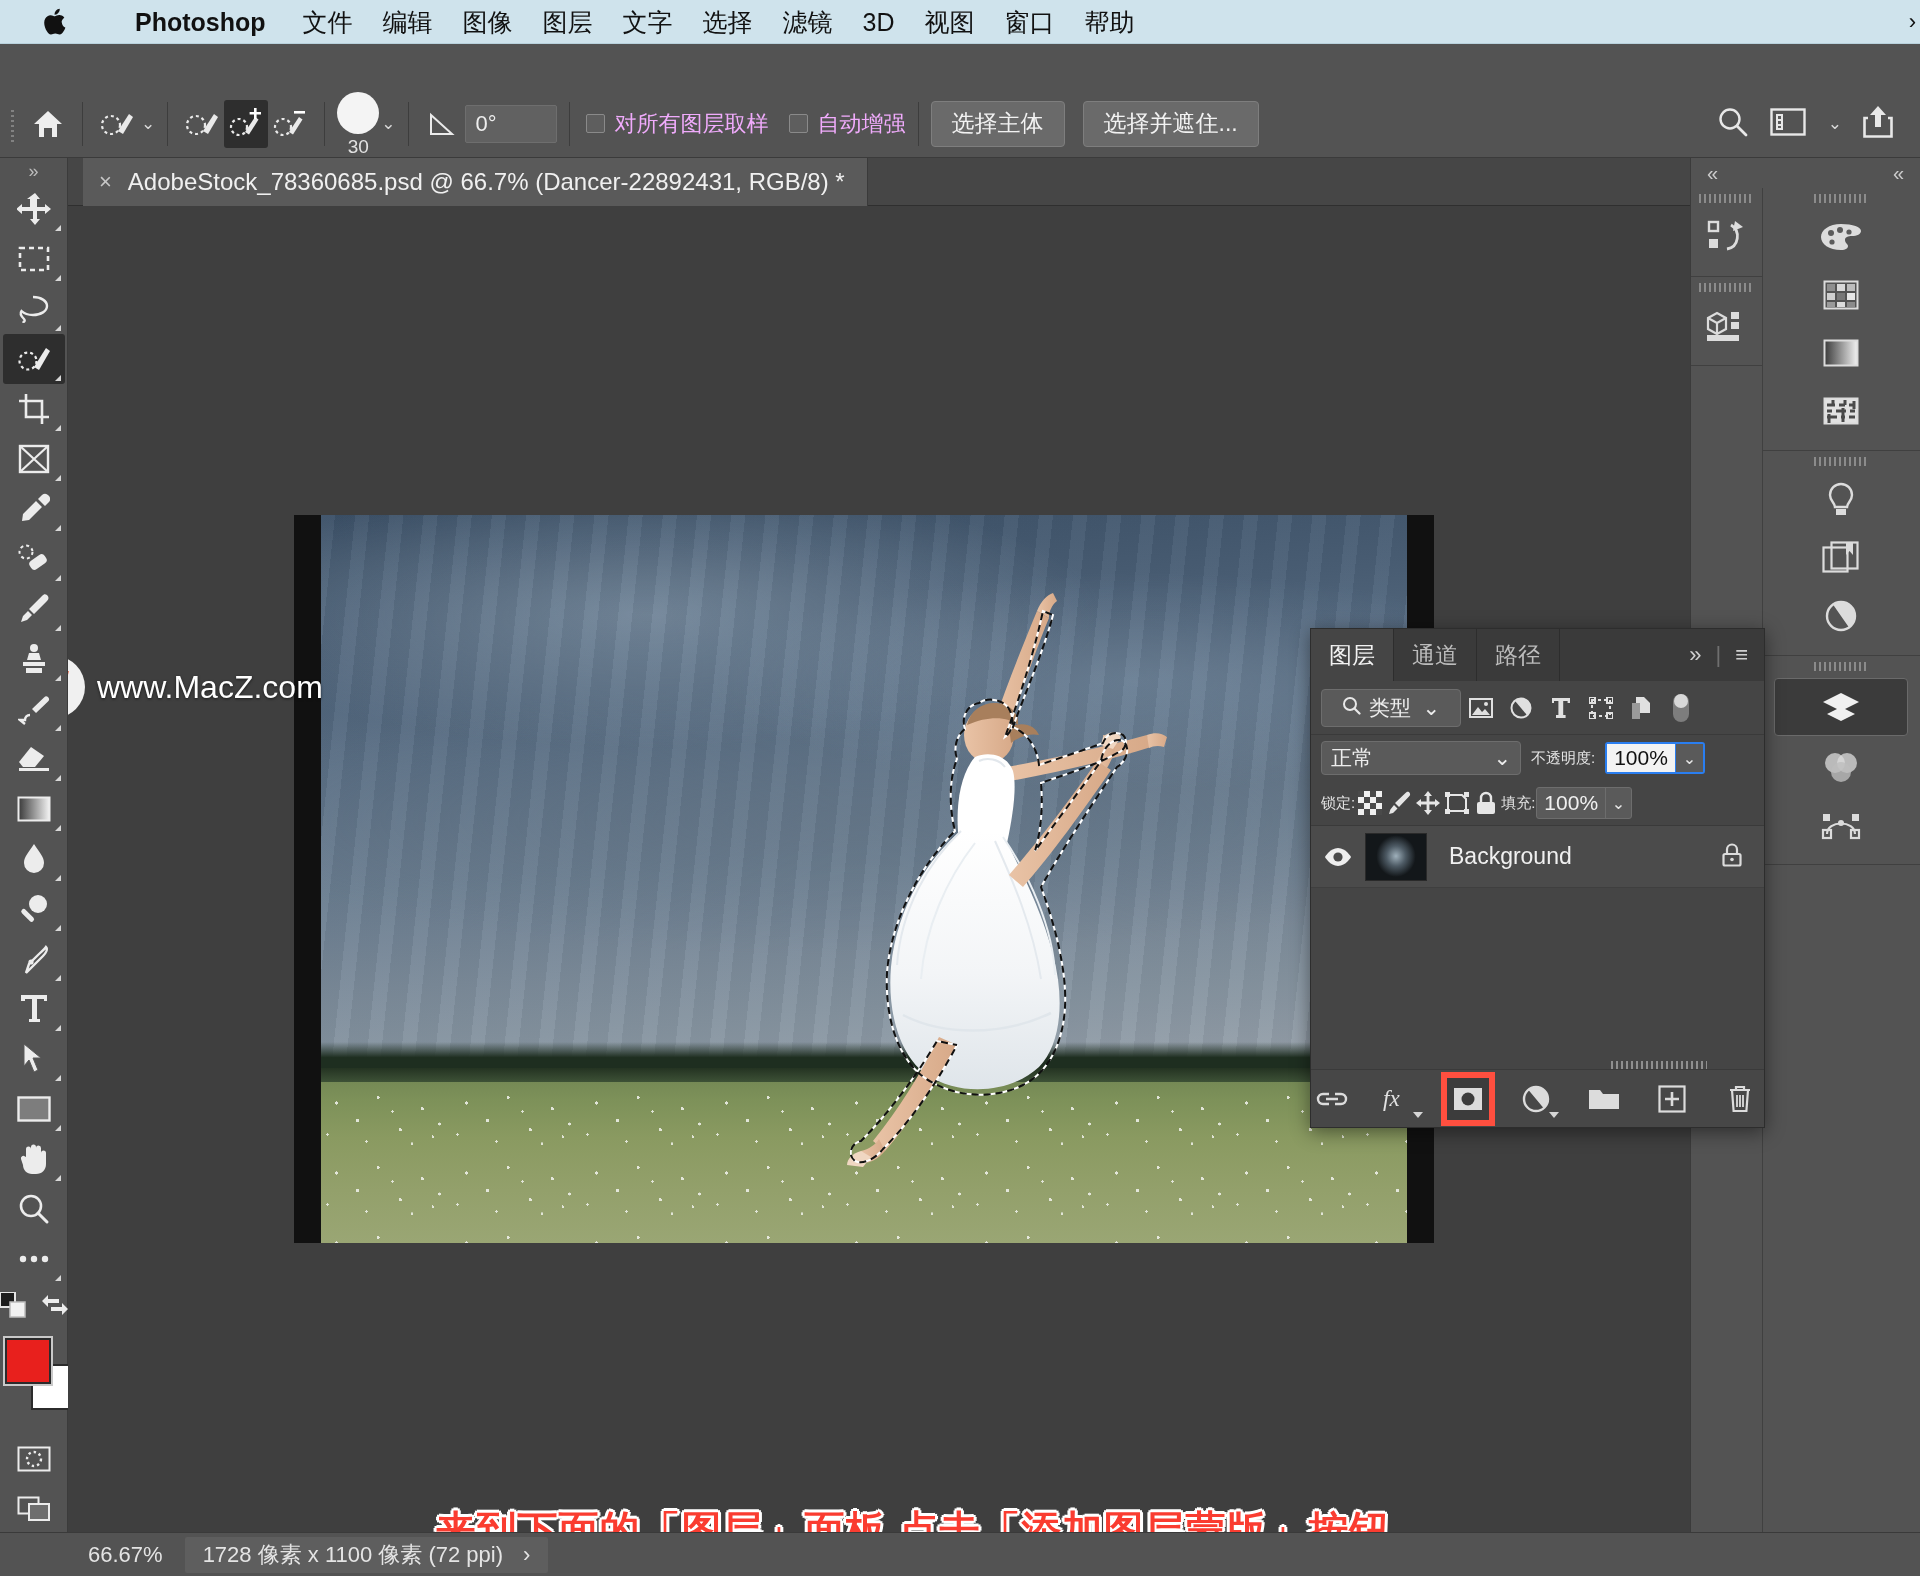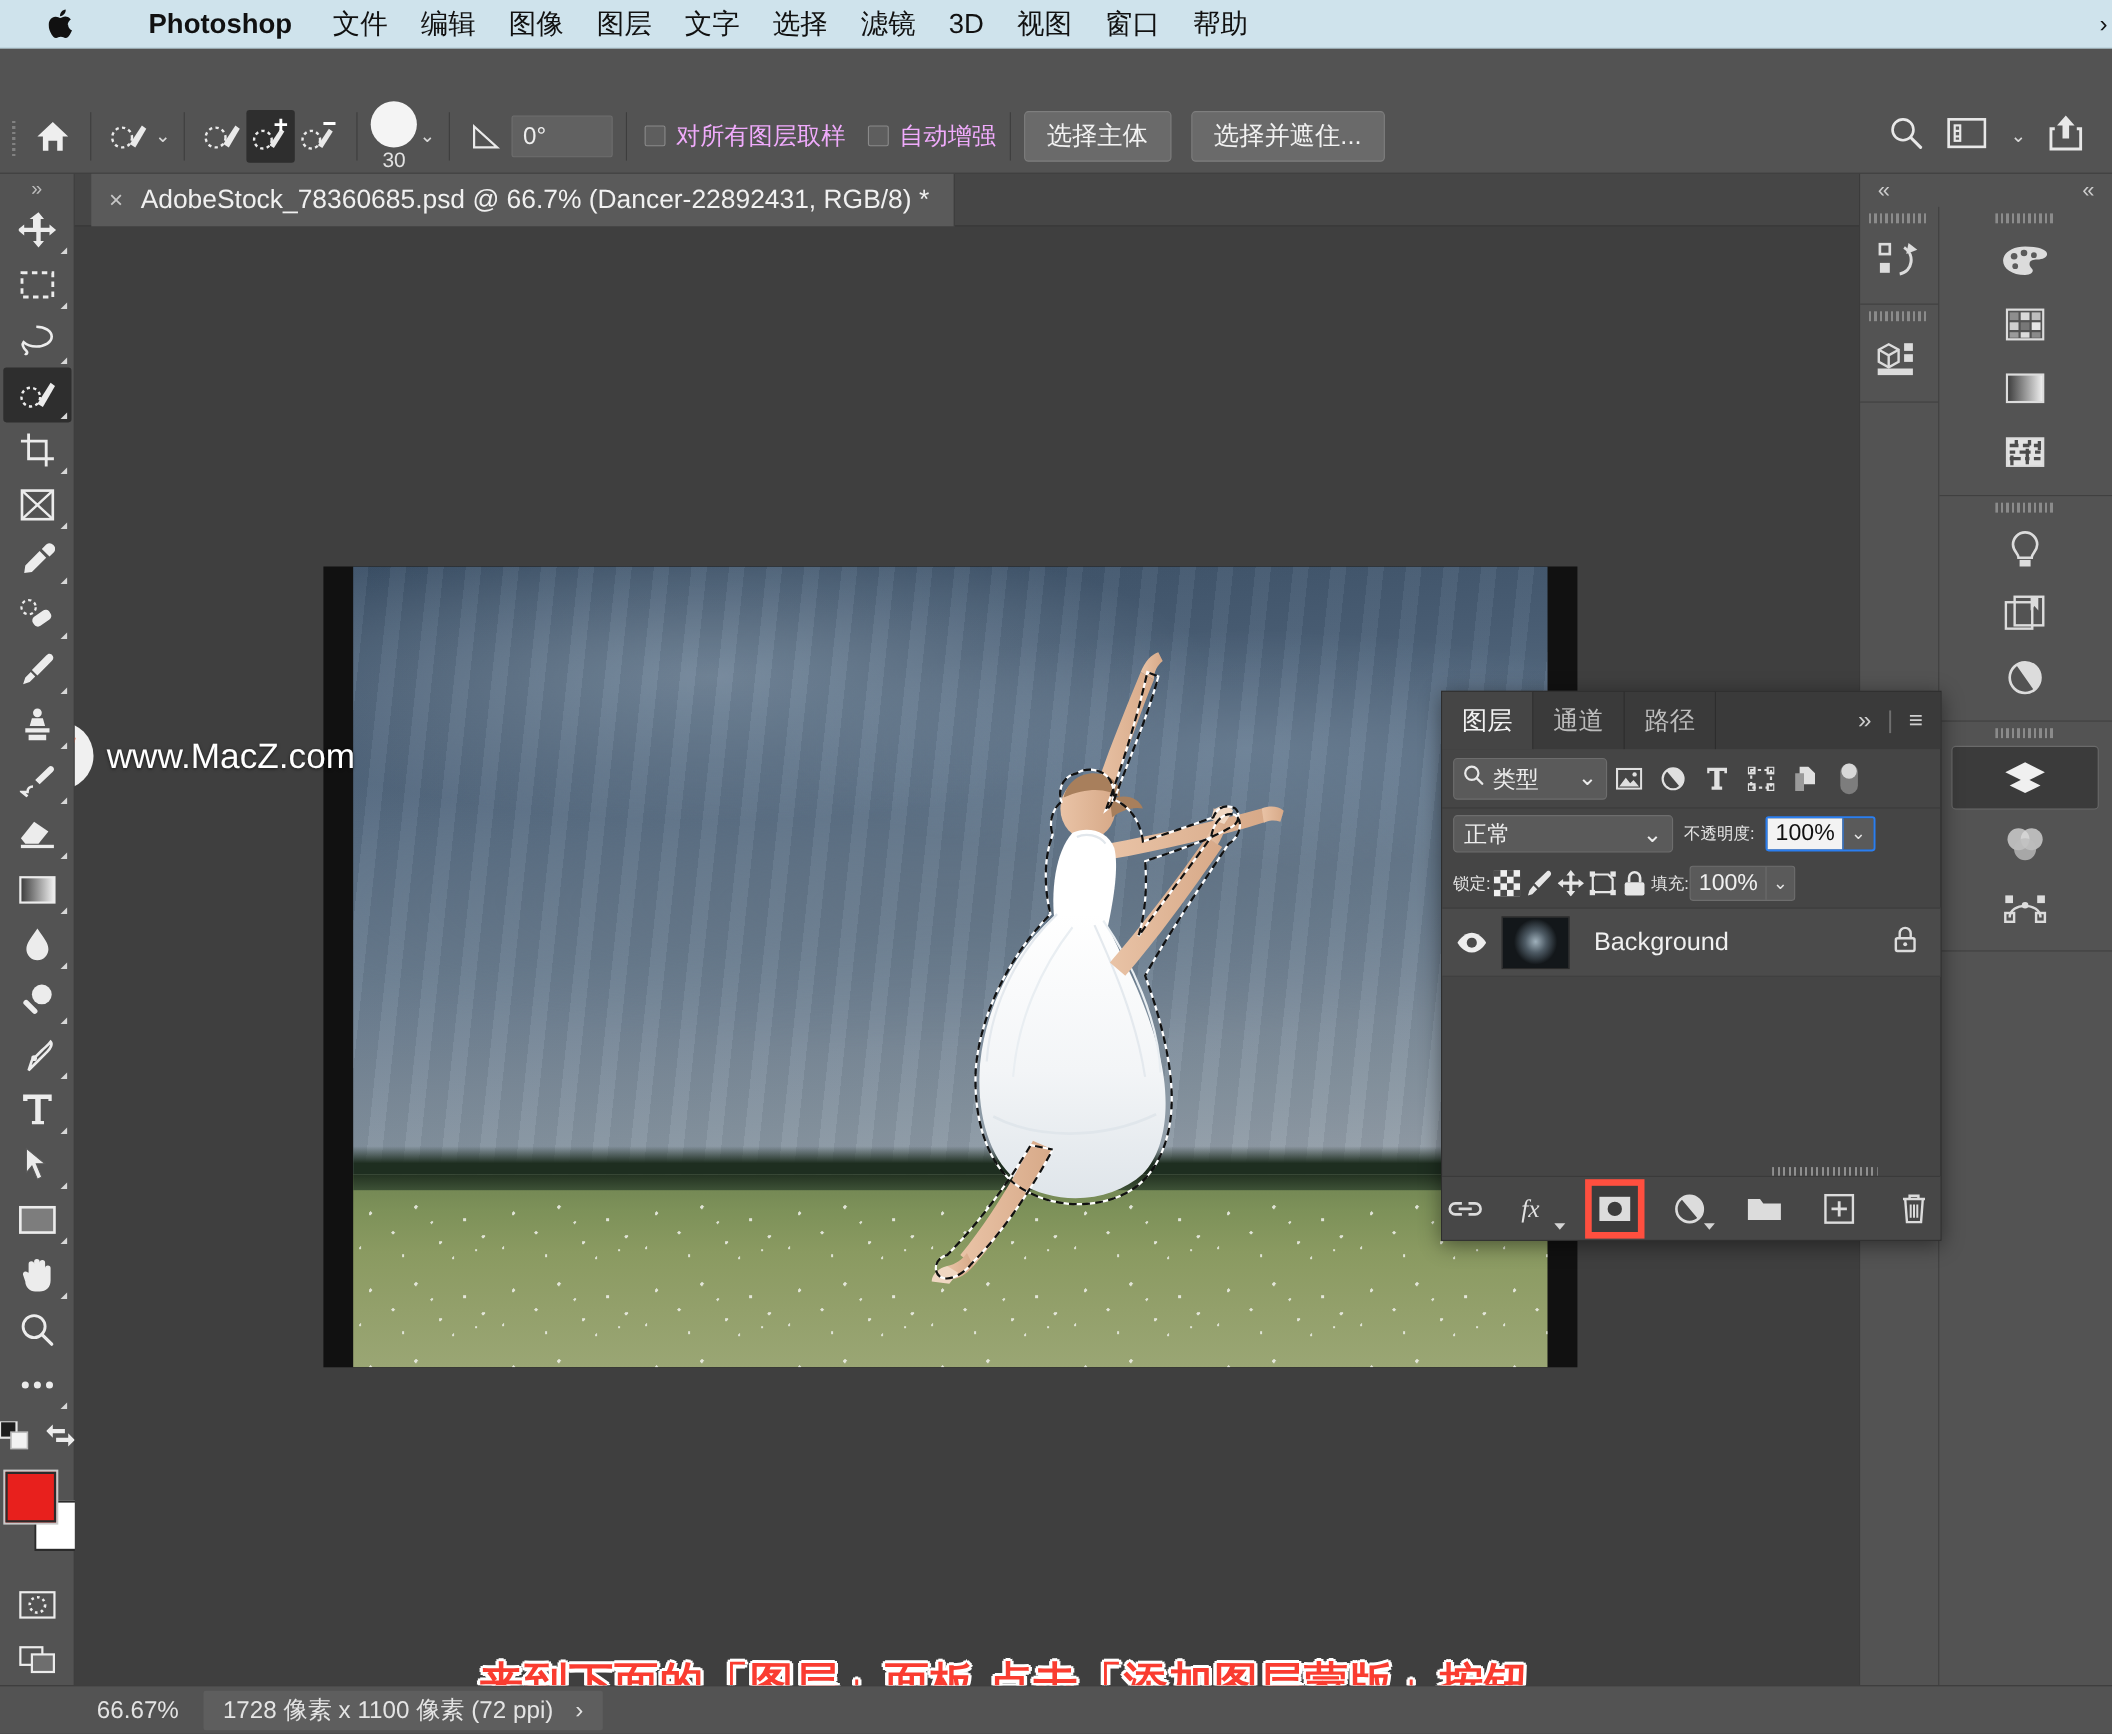--- a/index.html
+++ b/index.html
@@ -196,21 +196,21 @@
     background: #454545; border: 1px solid #2d2d2d; box-shadow: 0 4px 18px rgba(0,0,0,.45);
     z-index: 50;
   }
   .lp-tabs { height: 52px; background: #3a3a3a; display: flex; align-items: stretch; position: relative; }
   .lp-tab { display:flex; align-items:center; padding: 0 18px; color: #bcbcbc; font-size: 23px;
     border-right: 1px solid #2d2d2d; }
   .lp-tab.active { background: #454545; color: #f2f2f2; }
   .lp-tabs .tabs-right { margin-left:auto; display:flex; align-items:center; gap: 14px; padding: 0 16px; color:#cfcfcf; font-size: 22px;}
   .lp-filter { height: 54px; display:flex; align-items:center; gap: 0px; padding: 0 10px; border-bottom: 1px solid #3a3a3a;}
   .type-select { display:flex; align-items:center; gap: 8px; background: #5a5a5a; border:1px solid #6d6d6d;
-    border-radius: 4px; height: 38px; padding: 0 8px; color:#ededed; font-size: 21px; min-width: 140px;}
+    border-radius: 4px; height: 38px; padding: 0 20px; color:#ededed; font-size: 21px; min-width: 140px;}
   .type-select .tsv { flex: 1; }
   .fi { width: 40px; height: 38px; display:flex;align-items:center;justify-content:center;color:#e0e0e0;}
   .lp-blend { height: 46px; display:flex; align-items:center; gap: 10px; padding: 0 10px; }
   .blend-select { background:#5a5a5a;border:1px solid #6d6d6d;border-radius:4px;height:34px;
     width: 200px; display:flex;align-items:center;justify-content:space-between;padding:0 9px;color:#ededed;font-size:21px;}
   .lp-label { color:#e4e4e4; font-size: 15px; white-space: nowrap;}
   .opacity-box { display:flex; border: 2px solid #2a7ef0; border-radius:3px; height: 32px; }
   .opacity-val { background:#f3f3f3; color:#111; font-size: 21px; padding: 0 7px; display:flex;align-items:center; }
   .opacity-arrow { width: 28px; background:#5a5a5a; display:flex;align-items:center;justify-content:center;color:#e6e6e6;font-size:16px;border-left:1px solid #2a7ef0;}
   .lp-lock { height: 44px; display:flex; align-items:center; gap: 1px; padding: 0 10px; }

